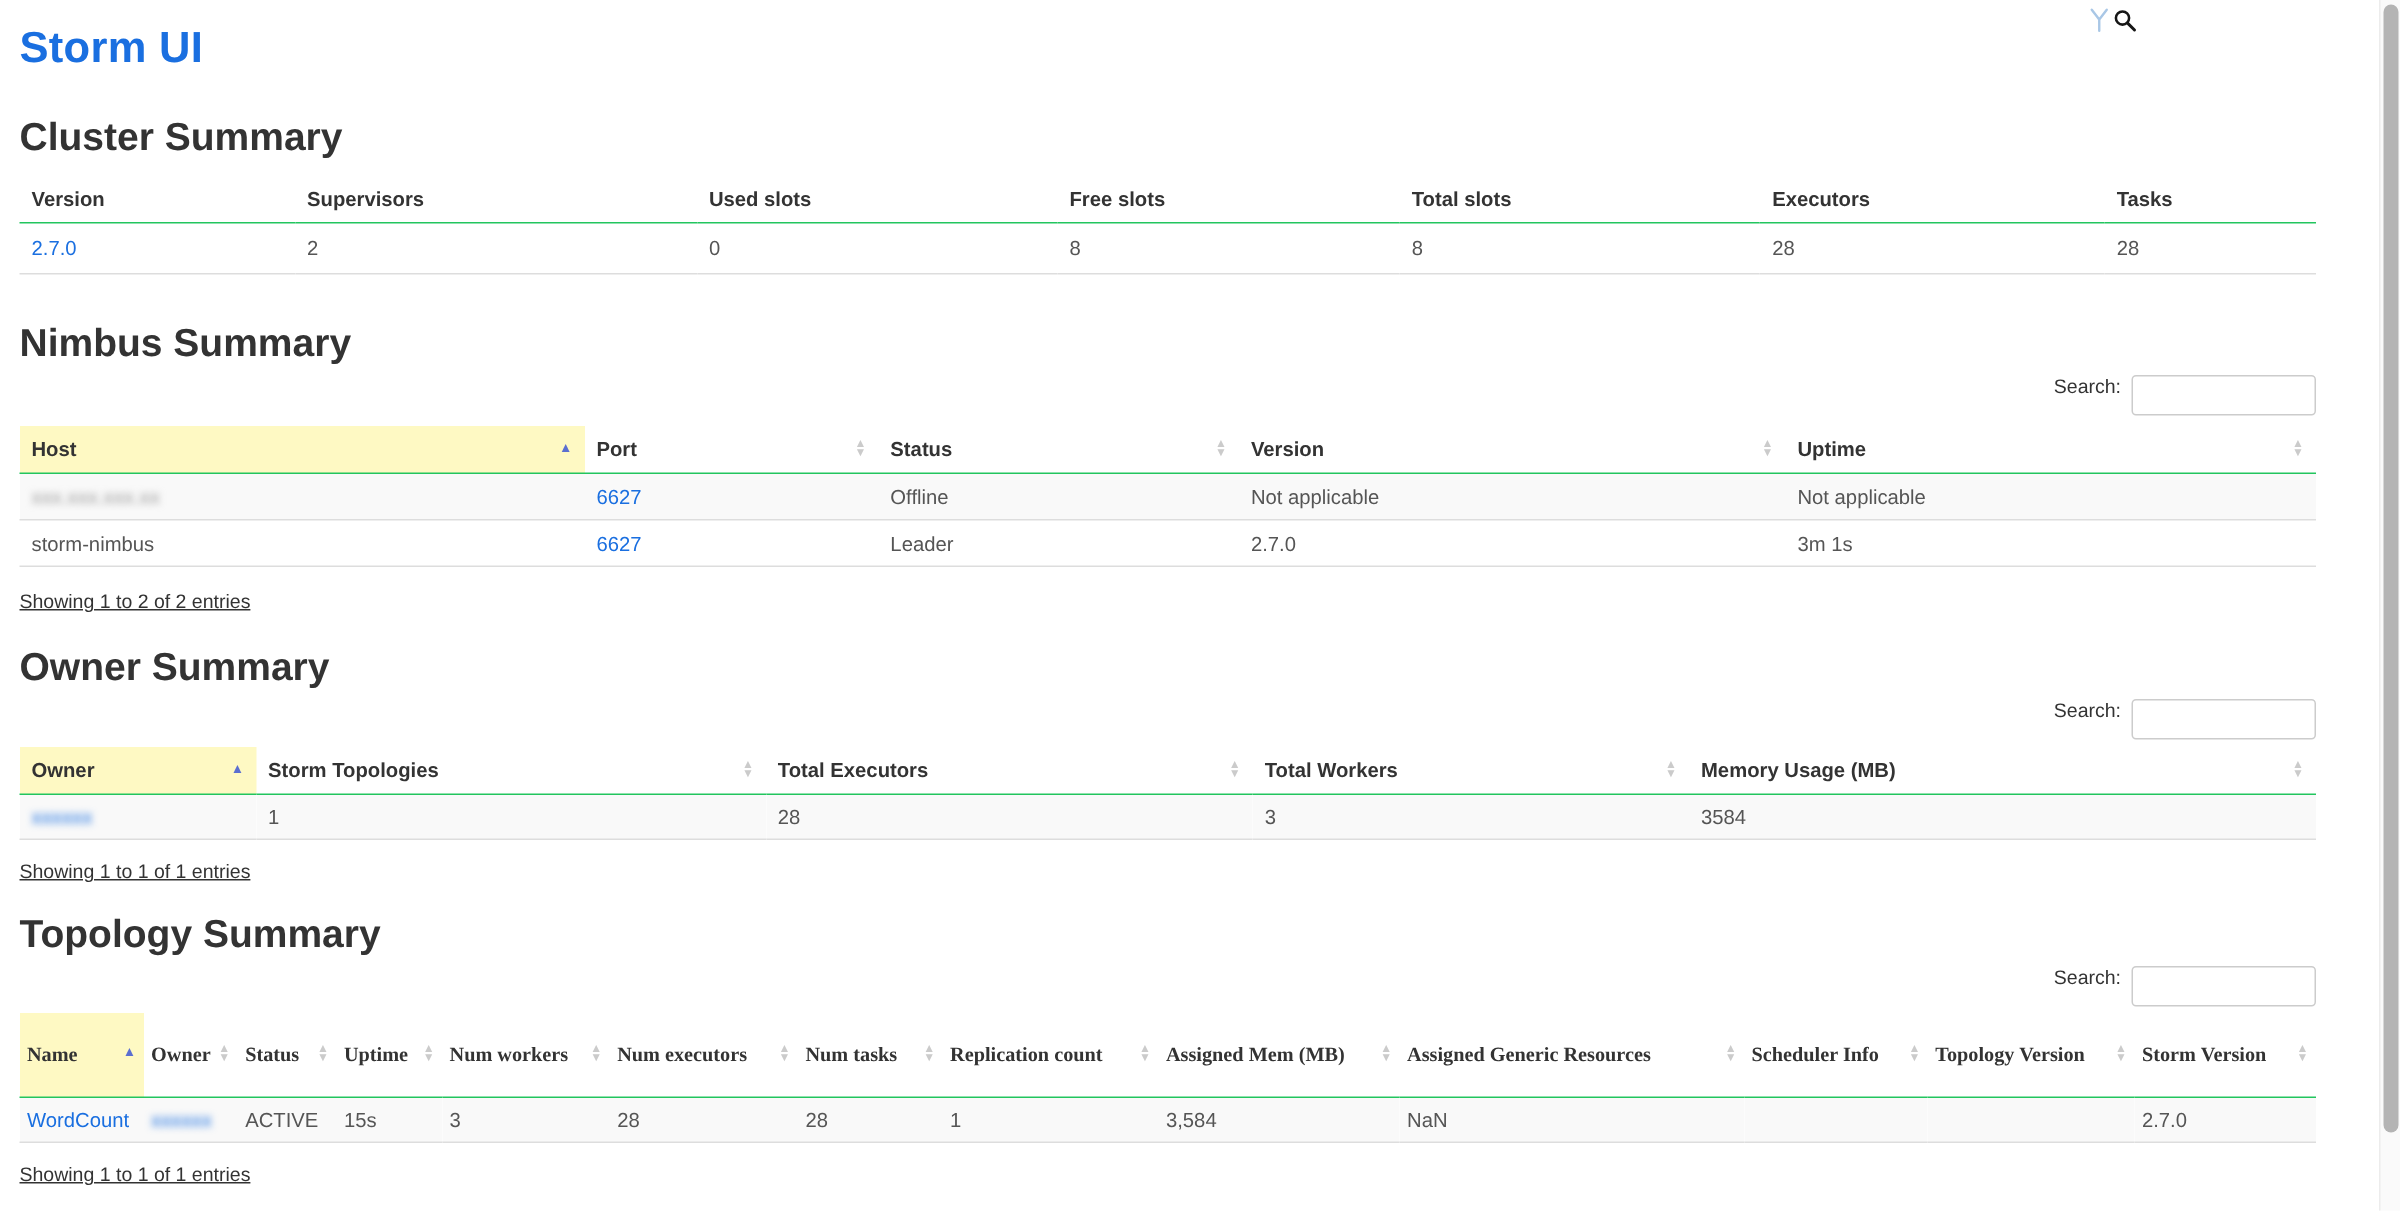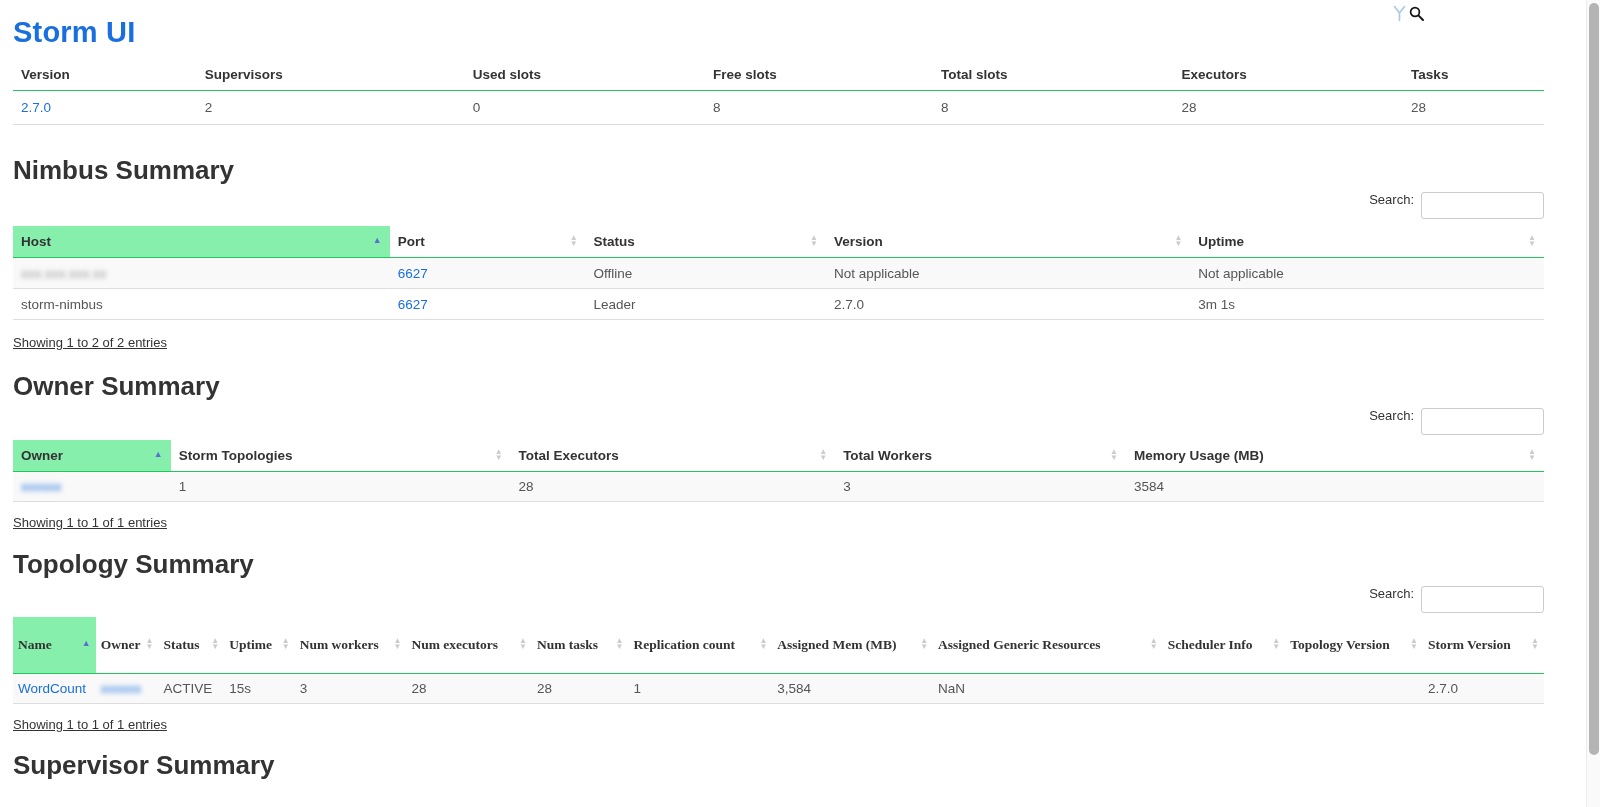--- a/index.html
+++ b/index.html
@@ -22,21 +22,21 @@
   .tbl-cluster { margin-top:10px; }
   .tbl-cluster td { padding:9px 8px; }
   .tbl-nimbus { margin-top:7px; }
   .tbl-nimbus td { padding:7.5px 8px; }
   .tbl-owner { margin-top:5px; }
   .tbl-owner td { padding:7px 8px; }
   .tbl-topology { margin-top:4px; }
   .tbl-topology th { padding:20px 5px;font-family:Liberation Serif, serif; }
   .tbl-topology td { padding:7px 5px; }
   tr.striped td { background:#f9f9f9; }
-  th.sorted { background:#86efac; }
+  th.sorted { background:#fef9c3; }
 
   a.link { color:#1a6fe0; text-decoration:none; cursor:pointer; }
 
   .redacted-gray { color:#9a9a9a; filter:blur(2.6px); }
   .redacted-blue { color:#1a6fe0; filter:blur(2.6px); }
 
   .sort-asc-icon { float:right; color:#5b6fd0; font-size:9px; line-height:13px; }
   .sort-both-icon { float:right; display:inline-flex; flex-direction:column; align-items:center;
                     color:#cbcbcb; font-size:8px; line-height:5.5px; margin-top:1px; }
 
@@ -71,20 +71,21 @@
         <circle cx="7" cy="7" r="4.4" fill="none" stroke="#161616" stroke-width="1.7"></circle>
         <line x1="10.4" y1="10.4" x2="15" y2="15" stroke="#161616" stroke-width="2" stroke-linecap="round"></line>
       </svg>
   </span>
 </div>
 
 <div class="content">
 
   <h1 class="app-title">Storm UI</h1>
 
+  <h2 class="section-heading h-cluster">Cluster Summary</h2>
   <table class="tbl-cluster">
     <colgroup>
         <col style="width:12%">
         <col style="width:17.5%">
         <col style="width:15.7%">
         <col style="width:14.9%">
         <col style="width:15.7%">
         <col style="width:15%">
         <col style="width:9.2%">
       </colgroup>

